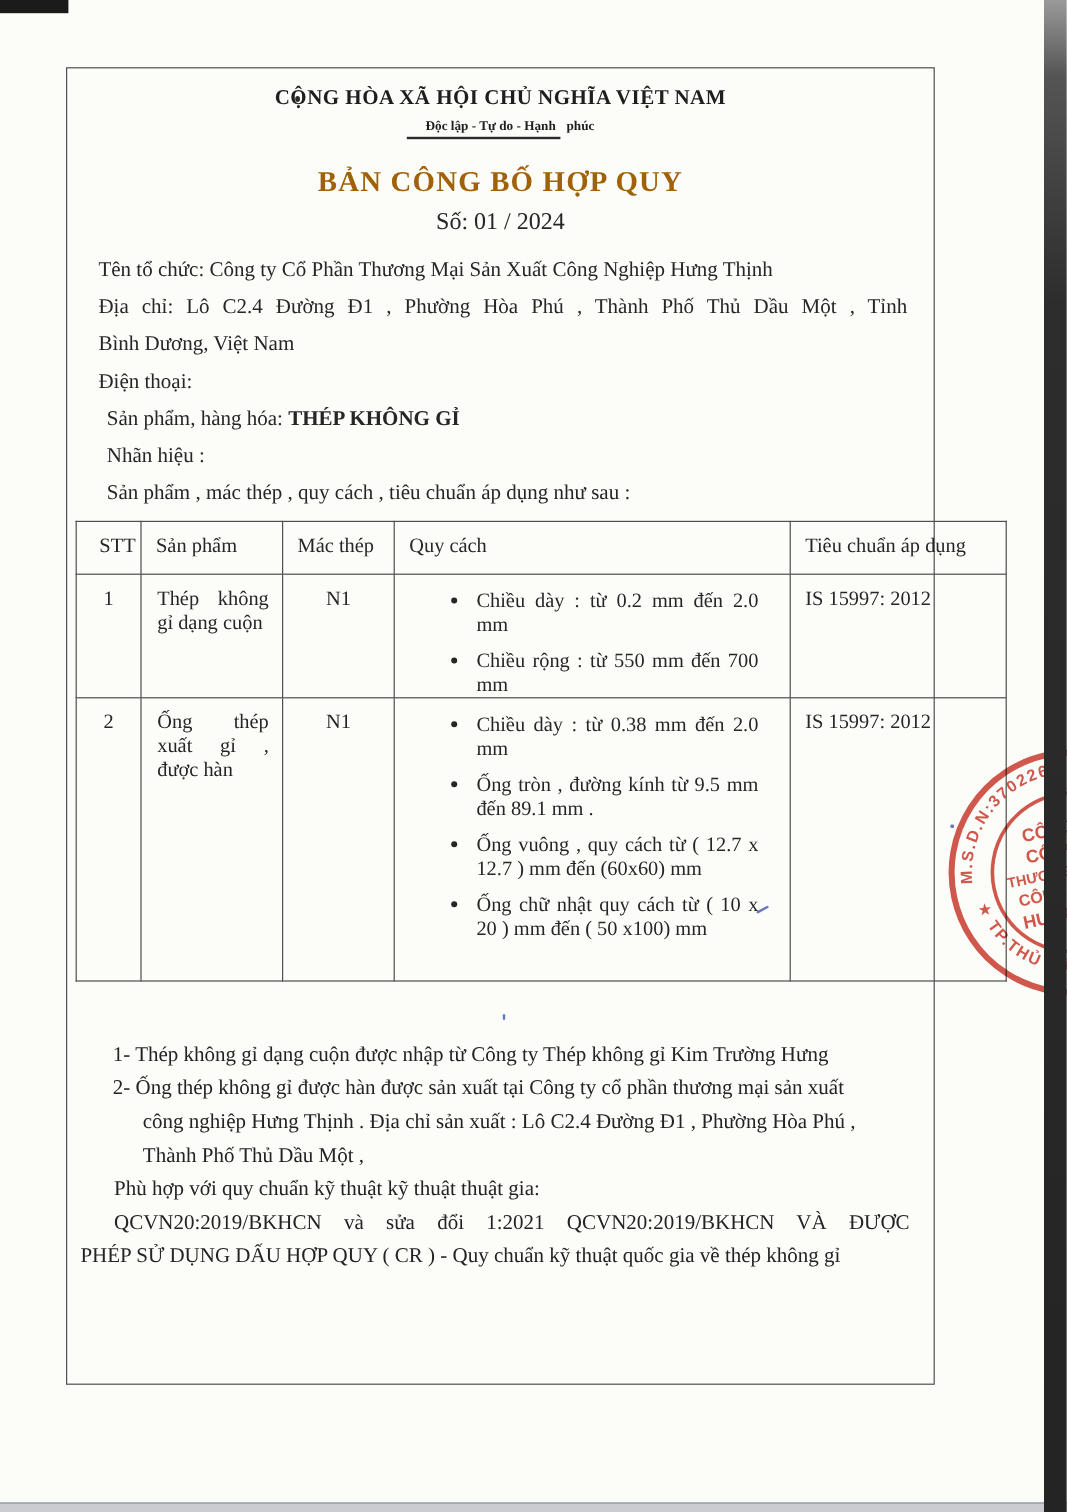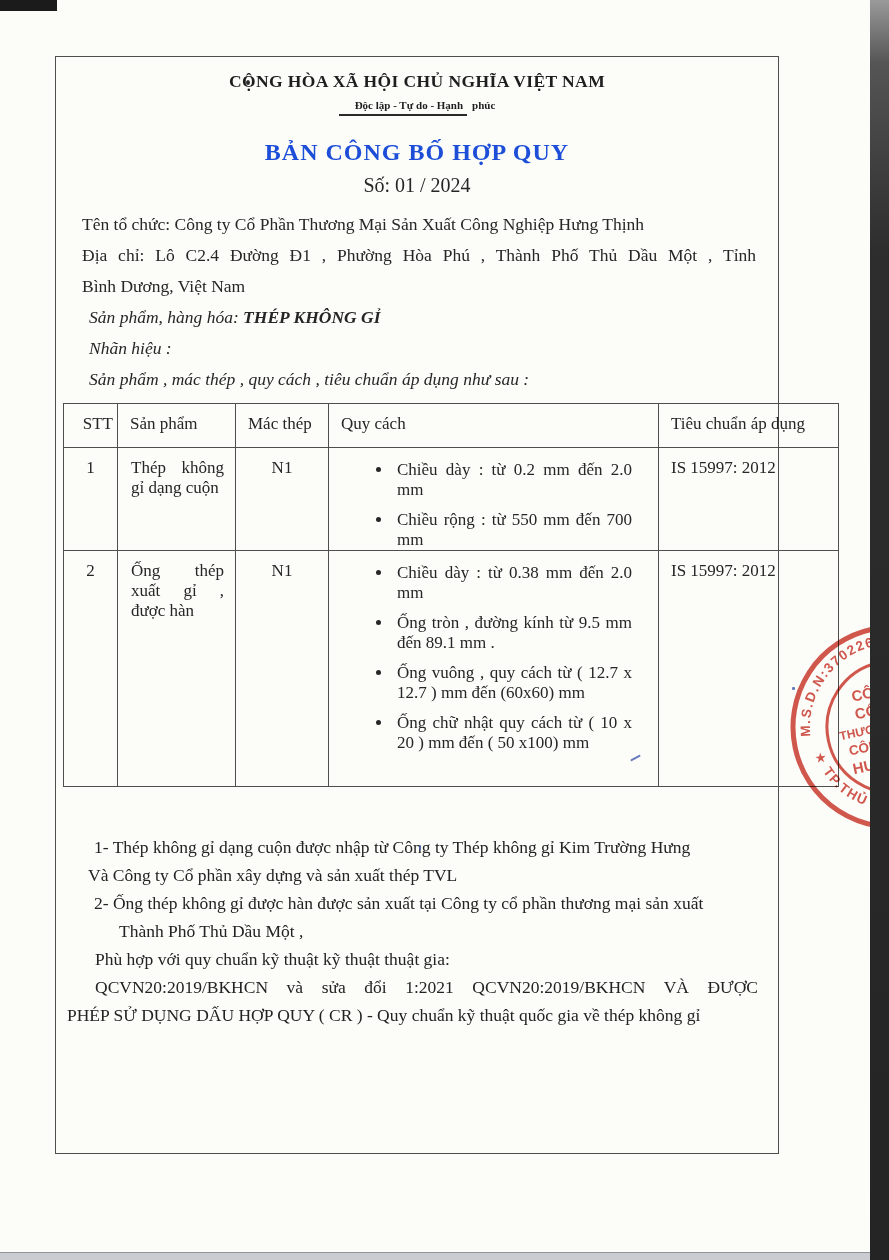--- a/index.html
+++ b/index.html
@@ -19,27 +19,27 @@
 
   .border-box{
     position:absolute;left:55px;top:56px;width:724px;height:1098px;
     border:1.6px solid #4e4e4e;background:transparent;box-sizing:border-box;z-index:2;
   }
   .vn-header{text-align:center;margin-top:14px;}
   .national{font-weight:bold;font-size:17.5px;letter-spacing:.4px;color:#1e1e1e;}
   .motto{font-weight:bold;font-size:11px;margin-top:7px;color:#1e1e1e;}
   .motto .u{border-bottom:2px solid #2a2a2a;padding:0 4px 3px 16px;}
   .motto .tail{padding-left:5px;}
-  .doc-title{text-align:center;font-size:24px;font-weight:bold;letter-spacing:1px;margin-top:28px;color:#1d4ed8;}
+  .doc-title{text-align:center;font-size:24px;font-weight:bold;letter-spacing:1px;margin-top:28px;color:#a16207;}
   .doc-number{text-align:center;font-size:20px;margin-top:8px;}
 
   .info{margin:12px 22px 0 26px;font-size:17.5px;line-height:31px;}
   .info p{margin:0;}
   .just-last{text-align:justify;text-align-last:justify;}
-  .indent7{padding-left:7px;font-style:italic;}
+  .indent7{padding-left:7px;}
 
   table.spec{border-collapse:collapse;margin:8px 0 0 7px;table-layout:fixed;width:775px;font-size:17px;}
   table.spec col.c1{width:54px;} table.spec col.c2{width:118px;}
   table.spec col.c3{width:93px;} table.spec col.c4{width:330px;}
   table.spec col.c5{width:180px;}
   table.spec th,table.spec td{border:1.6px solid #4e4e4e;vertical-align:top;font-weight:normal;box-sizing:border-box;}
   table.spec th{height:44px;text-align:left;padding:10px 4px 0 12px;}
   table.spec th.c-stt{text-align:right;padding-left:0;}
   td.stt,td.grade{text-align:center;padding-top:10px;}
   td.prod{padding:10px 11px 0 13px;text-align:justify;}
@@ -83,20 +83,21 @@
     </div>
   </div>
 
   <div class="doc-title">BẢN CÔNG BỐ HỢP QUY</div>
   <div class="doc-number">Số: 01 / 2024</div>
 
   <div class="info">
     <p>Tên tổ chức: Công ty Cổ Phần Thương Mại Sản Xuất Công Nghiệp Hưng Thịnh</p>
     <p class="just-last">Địa chỉ: Lô C2.4 Đường Đ1 , Phường Hòa Phú , Thành Phố Thủ Dầu Một , Tỉnh</p>
     <p>Bình Dương, Việt Nam</p>
+    <p>Điện thoại:</p>
     <p class="indent7"><span>Sản phẩm, hàng hóa: </span><b>THÉP KHÔNG GỈ</b></p>
     <p class="indent7">Nhãn hiệu :</p>
     <p class="indent7">Sản phẩm , mác thép , quy cách , tiêu chuẩn áp dụng như sau :</p>
   </div>
 
   <table class="spec">
     <colgroup>
         <col class="c1">
         <col class="c2">
         <col class="c3">
@@ -135,22 +136,22 @@
           <li>Ống chữ nhật quy cách từ ( 10 x 20 ) mm đến ( 50 x100) mm</li>
         </ul>
       </td>
       <td class="std">IS 15997: 2012</td>
     </tr>
   </tbody>
     </table>
 
   <div class="notes">
     <p class="n-ind1">1-  Thép không gỉ dạng cuộn được nhập từ Công ty Thép không gỉ Kim Trường Hưng</p>
-    <p class="n-ind2">Và Công ty Cổ phần xây dựng và sản xuất thép TVL</p>
     <p class="n-ind1 mt4">2-  Ống thép không gỉ được hàn được sản xuất tại Công ty cổ phần thương mại sản xuất</p>
+    <p class="n-wrap">công nghiệp Hưng Thịnh . Địa chỉ sản xuất : Lô C2.4 Đường Đ1 , Phường Hòa Phú ,</p>
     <p class="n-wrap">Thành Phố Thủ Dầu Một ,</p>
     <p class="n-conf">Phù hợp với quy chuẩn kỹ thuật kỹ thuật thuật gia:</p>
     <p class="n-std1">QCVN20:2019/BKHCN và sửa đổi 1:2021 QCVN20:2019/BKHCN VÀ ĐƯỢC</p>
     <p class="n-std2">PHÉP SỬ DỤNG DẤU HỢP QUY ( CR ) -  Quy chuẩn kỹ thuật quốc gia về thép không gỉ</p>
   </div>
 </div>
 
 <svg class="stamp" viewBox="0 0 220 220">
   <g transform="rotate(-12 110 110)">
     <circle cx="110" cy="110" r="100" fill="none" stroke-width="5" stroke="#d0493f"></circle>

